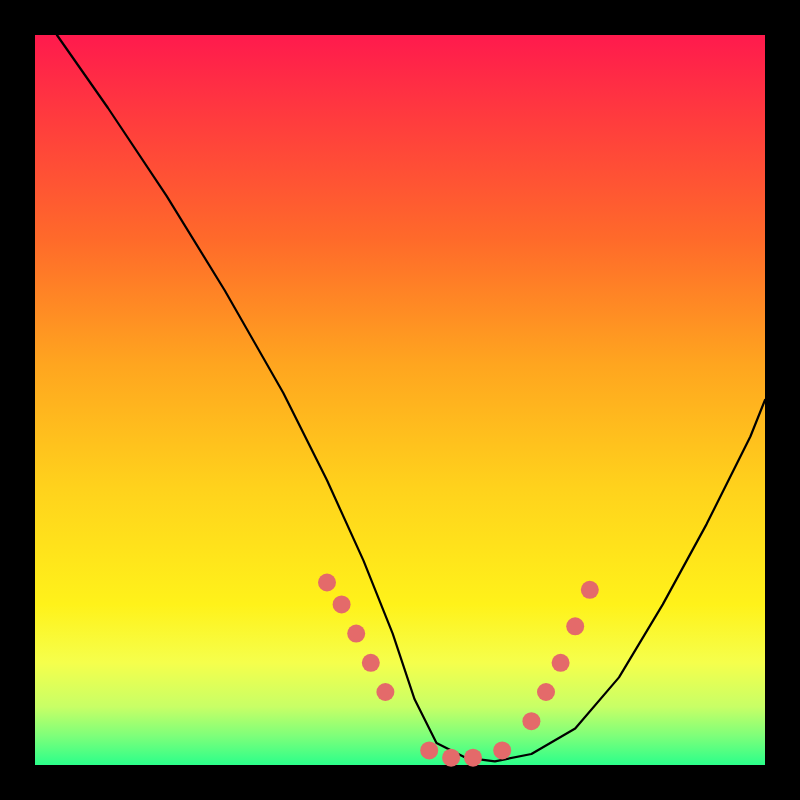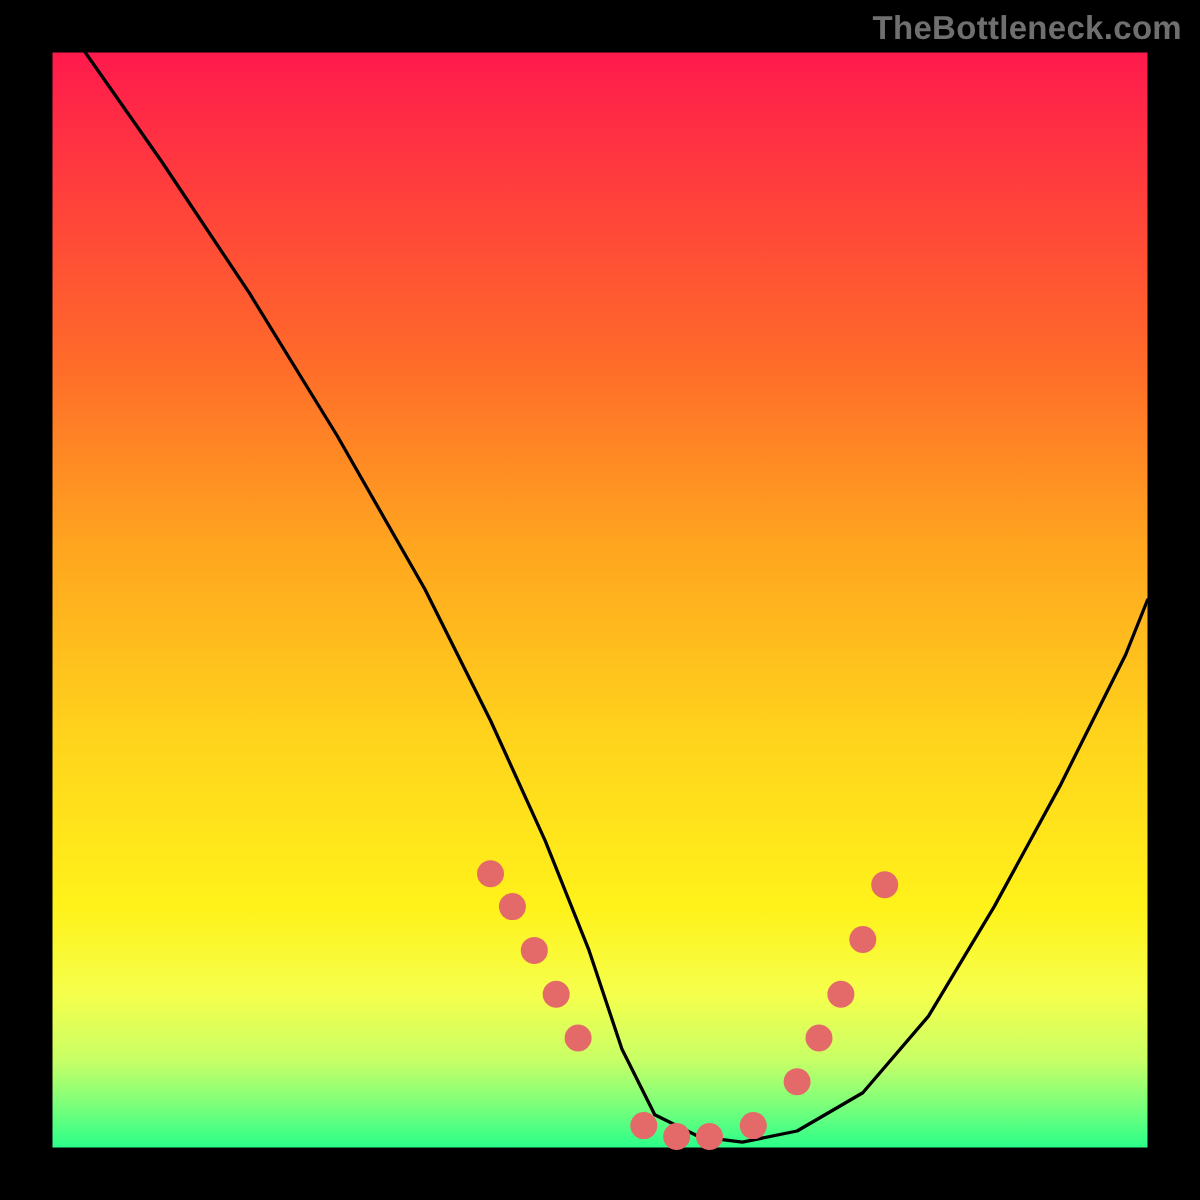--- a/index.html
+++ b/index.html
@@ -55,21 +55,20 @@
     top: 0;
     width: 730px;
     height: 730px;
     overflow: visible;
   }
 </style>
 </head>
 <body>
 
 <div class="frame">
-  <div class="watermark">TheBottleneck.com</div>
   <div class="plot">
     <svg class="curve" viewBox="0 0 730 730">
       <g id="curve-path">
           <path d="M21.9 0.0 L73.0 73.0 L131.4 160.6 L189.8 255.5 L248.2 357.7 L292.0 445.3 L328.5 525.6 L357.7 598.6 L379.6 664.3 L401.5 708.1 L430.7 722.7 L459.9 726.4 L496.4 719.0 L540.2 693.5 L584.0 642.4 L627.8 569.4 L671.6 489.1 L715.4 401.5 L730.0 365.0" fill="none" stroke="#000" stroke-width="2.2" stroke-linecap="round" stroke-linejoin="round"></path>
         </g>
       <g id="markers">
           <circle cx="292.0" cy="547.5" r="9" fill="#e46a6a"></circle>
           <circle cx="306.6" cy="569.4" r="9" fill="#e46a6a"></circle>
           <circle cx="321.2" cy="598.6" r="9" fill="#e46a6a"></circle>
           <circle cx="335.8" cy="627.8" r="9" fill="#e46a6a"></circle>

